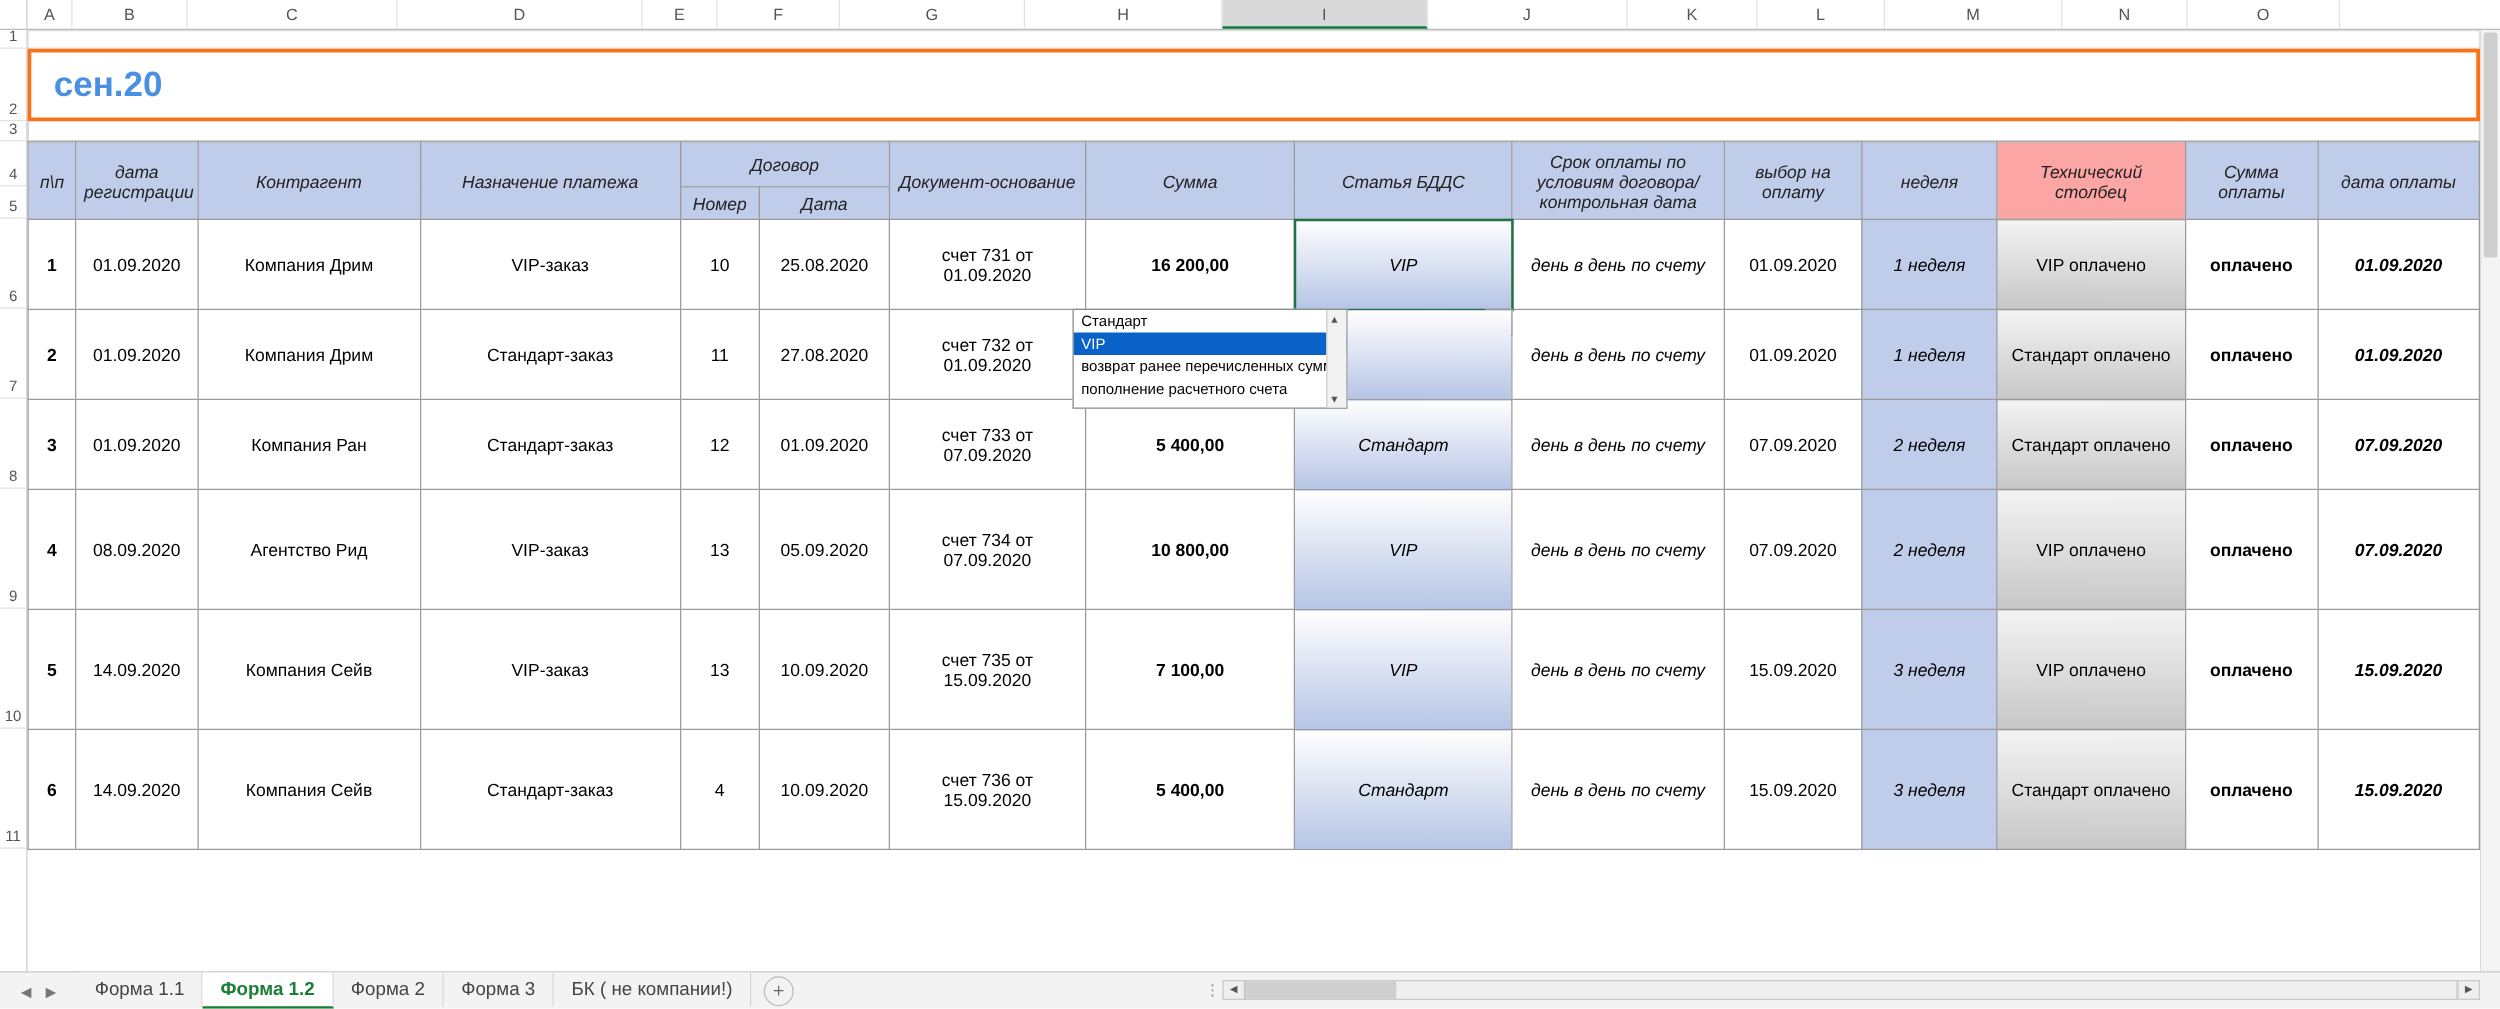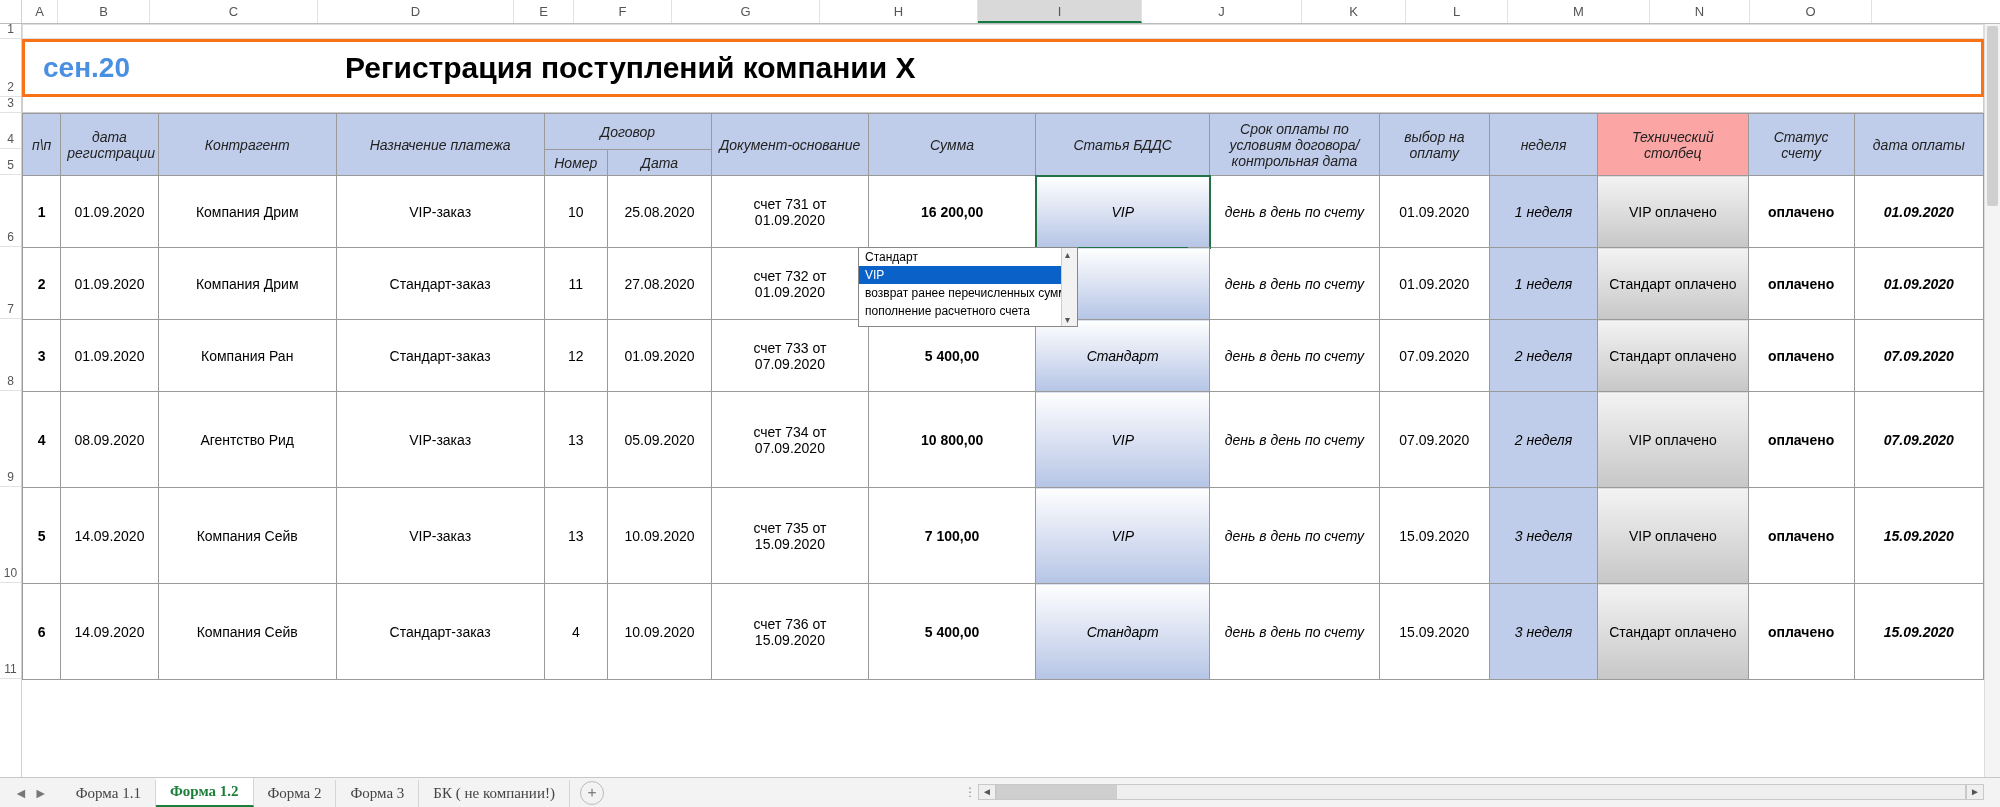--- a/index.html
+++ b/index.html
@@ -50,21 +50,21 @@
   .dropdown .scroll-thumb { position: absolute; right: 0; top: 0; bottom: 0; width: 16px; background: #f2f2f2; border-left: 1px solid #ccc; }
   .dropdown .scroll-thumb::before { content: "▴"; position: absolute; top: 1px; left: 3px; font-size: 10px; color: #555; }
   .dropdown .scroll-thumb::after  { content: "▾"; position: absolute; bottom: 1px; left: 3px; font-size: 10px; color: #555; }
 
   .watermark { position: absolute; left: 520px; top: 480px; font-size: 84px; color: #c8c8c8; font-weight: 400; pointer-events: none; letter-spacing: 2px; }
 
   
   .tab-bar { position: absolute; left: 0; right: 0; bottom: 0; height: 30px; background: #f3f3f3; border-top: 1px solid #c7c7c7; display: flex; align-items: center; }
   .tab-nav { display: flex; gap: 6px; padding: 0 14px; color: #777; }
   .tab-nav span { font-size: 14px; cursor: pointer; }
-  .tabs { display: flex; align-items: flex-end; height: 100%; font-family: Liberation Serif, serif; }
+  .tabs { display: flex; align-items: flex-start; height: 100%; }
   .tab { padding: 5px 14px; font-size: 15px; color: #444; border-right: 1px solid #d6d6d6; background: #f3f3f3; cursor: pointer; }
   .tab.active { background: #fff; color: #1a7f37; font-weight: 700; border-bottom: 2px solid #1a7f37; }
   .tab-add { width: 24px; height: 24px; border: 1px solid #bbb; border-radius: 50%; margin-left: 10px; display: flex; align-items: center; justify-content: center; font-size: 15px; color: #666; cursor: pointer; }
   .hscroll { position: absolute; right: 16px; bottom: 6px; left: 960px; height: 18px; display:flex; align-items:center; }
   .hscroll .track { flex:1; height: 16px; background:#efefef; border:1px solid #c9c9c9; position:relative; }
   .hscroll .thumb { position:absolute; left:0; top:0; bottom:0; width:120px; background:#cfcfcf; }
   .hscroll .btn { width:18px; height:16px; border:1px solid #c9c9c9; background:#efefef; text-align:center; font-size:10px; line-height:14px; color:#555; cursor:pointer; }
   .grip { width:10px; text-align:center; color:#888; font-size:12px; margin:0 4px; }
 
   .vscroll { position: absolute; right: 0; top: 24px; bottom: 30px; width: 16px; background:#f4f4f4; border-left:1px solid #ddd; }
@@ -123,21 +123,20 @@
       <div class="rn" style="--h:72px">8</div>
       <div class="rn" style="--h:96px">9</div>
       <div class="rn" style="--h:96px">10</div>
       <div class="rn" style="--h:96px">11</div>
     </div>
 
     <div class="sheet">
       <div style="height:15px;border:1px solid #ddd"></div>
       <div class="title-row">
         <div class="title-month">сен.20</div>
-        <div class="title-main">Регистрация поступлений компании Х</div>
       </div>
       <div class="spacer-row"></div>
 
       <table class="data">
         <colgroup>
           <col class="w-A">
             <col class="w-B">
             <col class="w-C">
             <col class="w-D">
             <col class="w-E">
@@ -159,21 +158,21 @@
             <th rowspan="2">Контрагент</th>
             <th rowspan="2">Назначение платежа</th>
             <th colspan="2">Договор</th>
             <th rowspan="2">Документ-основание</th>
             <th rowspan="2">Сумма</th>
             <th rowspan="2">Статья БДДС</th>
             <th rowspan="2">Срок оплаты по условиям договора/ контрольная дата</th>
             <th rowspan="2">выбор на оплату</th>
             <th rowspan="2">неделя</th>
             <th rowspan="2" style="background:#fca5a5">Технический столбец</th>
-            <th rowspan="2">Статус счету</th>
+            <th rowspan="2">Сумма оплаты</th>
             <th rowspan="2">дата оплаты</th>
           </tr>
           <tr>
             <th class="sub">Номер</th>
             <th class="sub">Дата</th>
           </tr>
         </thead>
         <tbody id="tbody">
             <tr>
               <td class="bold">1</td>

